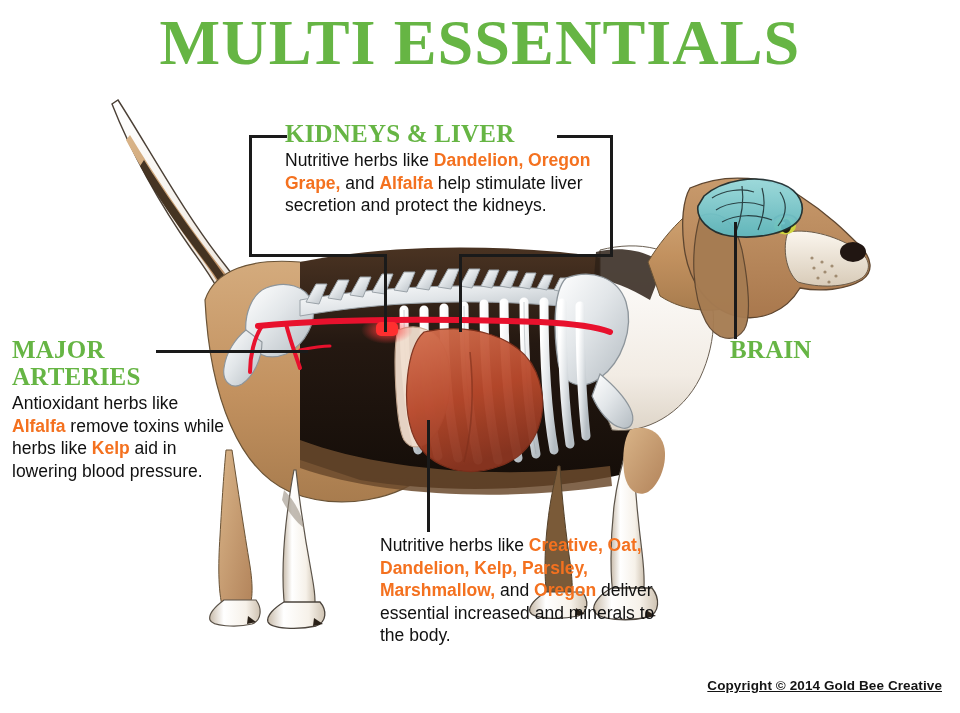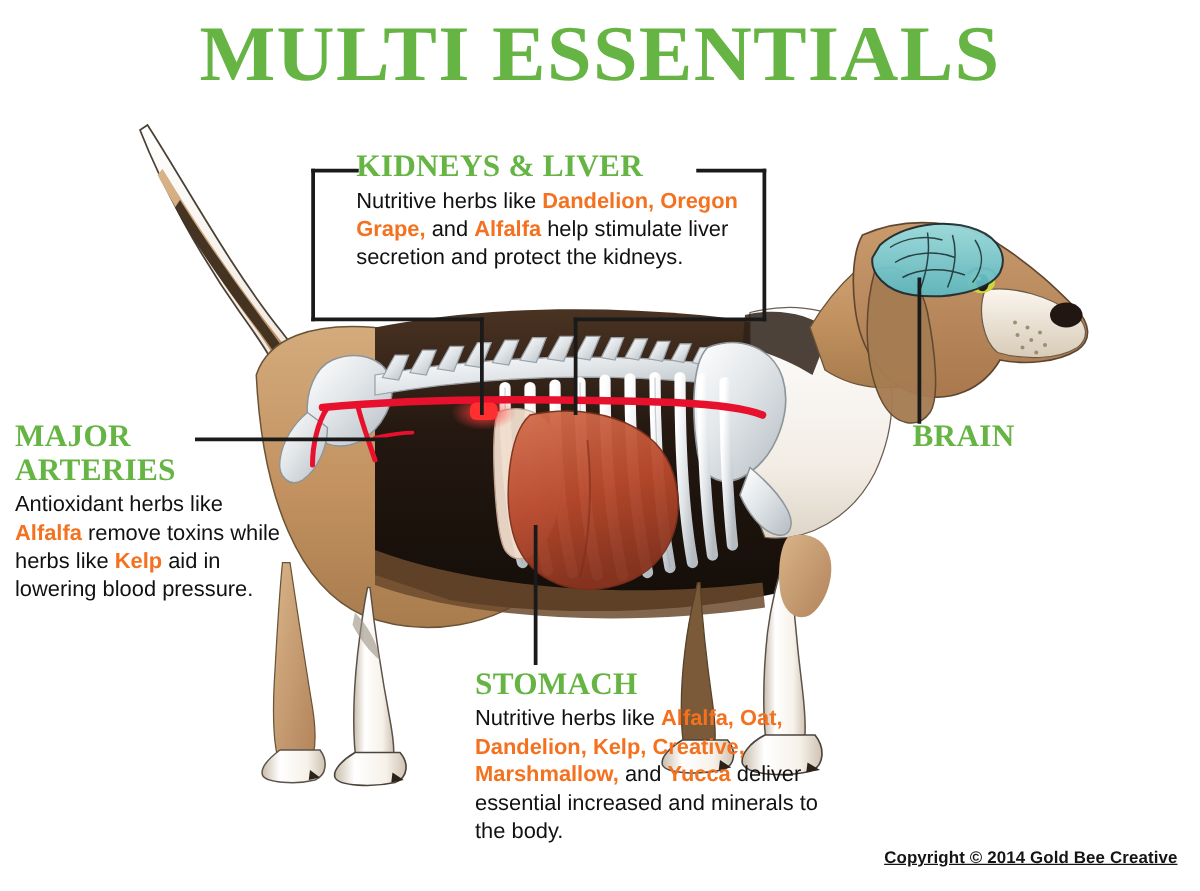--- a/index.html
+++ b/index.html
@@ -276,18 +276,17 @@
   <div class="callout" id="c-arteries">
     <h2>MAJOR ARTERIES</h2>
     <p><span>Antioxidant herbs like </span><span class="hl">Alfalfa</span><span> remove toxins while herbs like </span><span class="hl">Kelp</span><span> aid in lowering blood pressure.</span></p>
   </div>
 
   <div class="callout" id="c-brain">
     <h2>BRAIN</h2>
   </div>
 
   <div class="callout" id="c-stomach">
-    <h2>STOMACH</h2>
-    <p><span>Nutritive  herbs like </span><span class="hl">Alfalfa, Oat, Dandelion, Kelp, Creative, Marshmallow,</span><span> and </span><span class="hl">Yucca</span><span> deliver essential increased and minerals to the body.</span></p>
+    <p><span>Nutritive  herbs like </span><span class="hl">Creative, Oat, Dandelion, Kelp, Parsley, Marshmallow,</span><span> and </span><span class="hl">Oregon</span><span> deliver essential increased and minerals to the body.</span></p>
   </div>
 
   <div class="copyright">Copyright © 2014 Gold Bee Creative</div>
 </div>
 
 </body></html>

